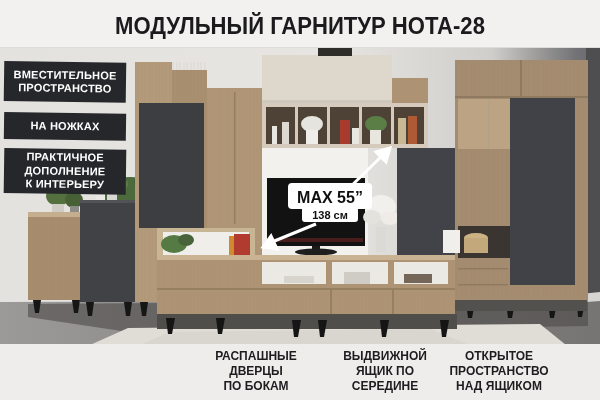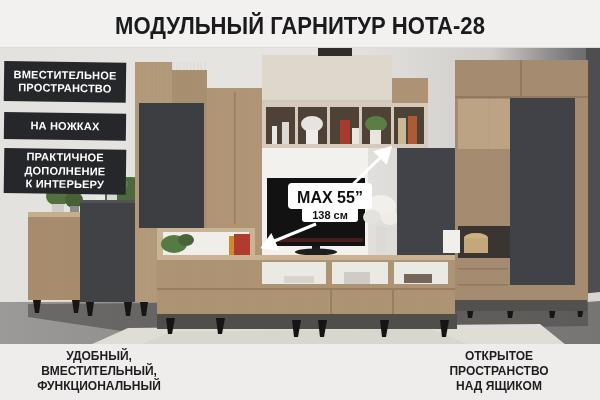--- a/index.html
+++ b/index.html
@@ -222,18 +222,19 @@
        font-weight:bold;font-size:23px;letter-spacing:0;transform:scaleX(0.96);transform-origin:300px 50%;">МОДУЛЬНЫЙ ГАРНИТУР НОТА-28</div>
 
   <div class="lbox" style="top:61px;height:40px;">ВМЕСТИТЕЛЬНОЕ<br>ПРОСТРАНСТВО</div>
 
   <div class="lbox" style="top:112px;height:27px;">НА НОЖКАХ</div>
 
   <div class="lbox" style="top:148px;height:45px;">ПРАКТИЧНОЕ<br>ДОПОЛНЕНИЕ<br>К ИНТЕРЬЕРУ</div>
 
   <div class="abs" style="left:0;top:344px;width:600px;height:56px;background:#efedeb;"></div>
 
-  <div class="bcol" style="left:24px;">УДОБНЫЙ,<br>ВМЕСТИТЕЛЬНЫЙ,<br>ФУНКЦИОНАЛЬНЫЙ</div>
-
-
+
+  <div class="bcol" style="left:181px;">РАСПАШНЫЕ<br>ДВЕРЦЫ<br>ПО БОКАМ</div>
+
+  <div class="bcol" style="left:310px;">ВЫДВИЖНОЙ<br>ЯЩИК ПО<br>СЕРЕДИНЕ</div>
 
   <div class="bcol" style="left:424px;">ОТКРЫТОЕ<br>ПРОСТРАНСТВО<br>НАД ЯЩИКОМ</div>
 </div>
 
 </body></html>

